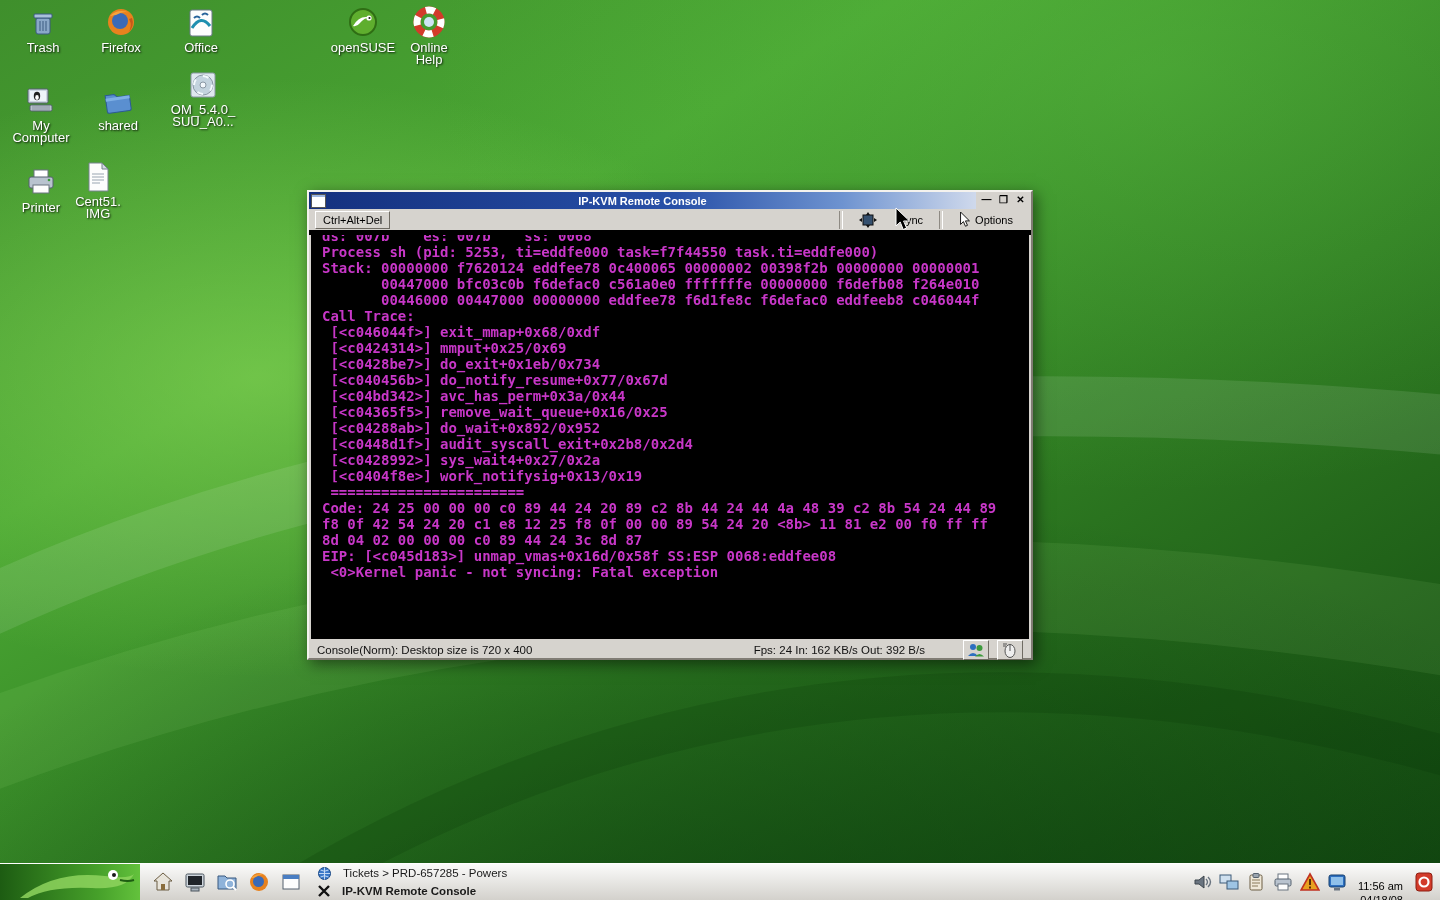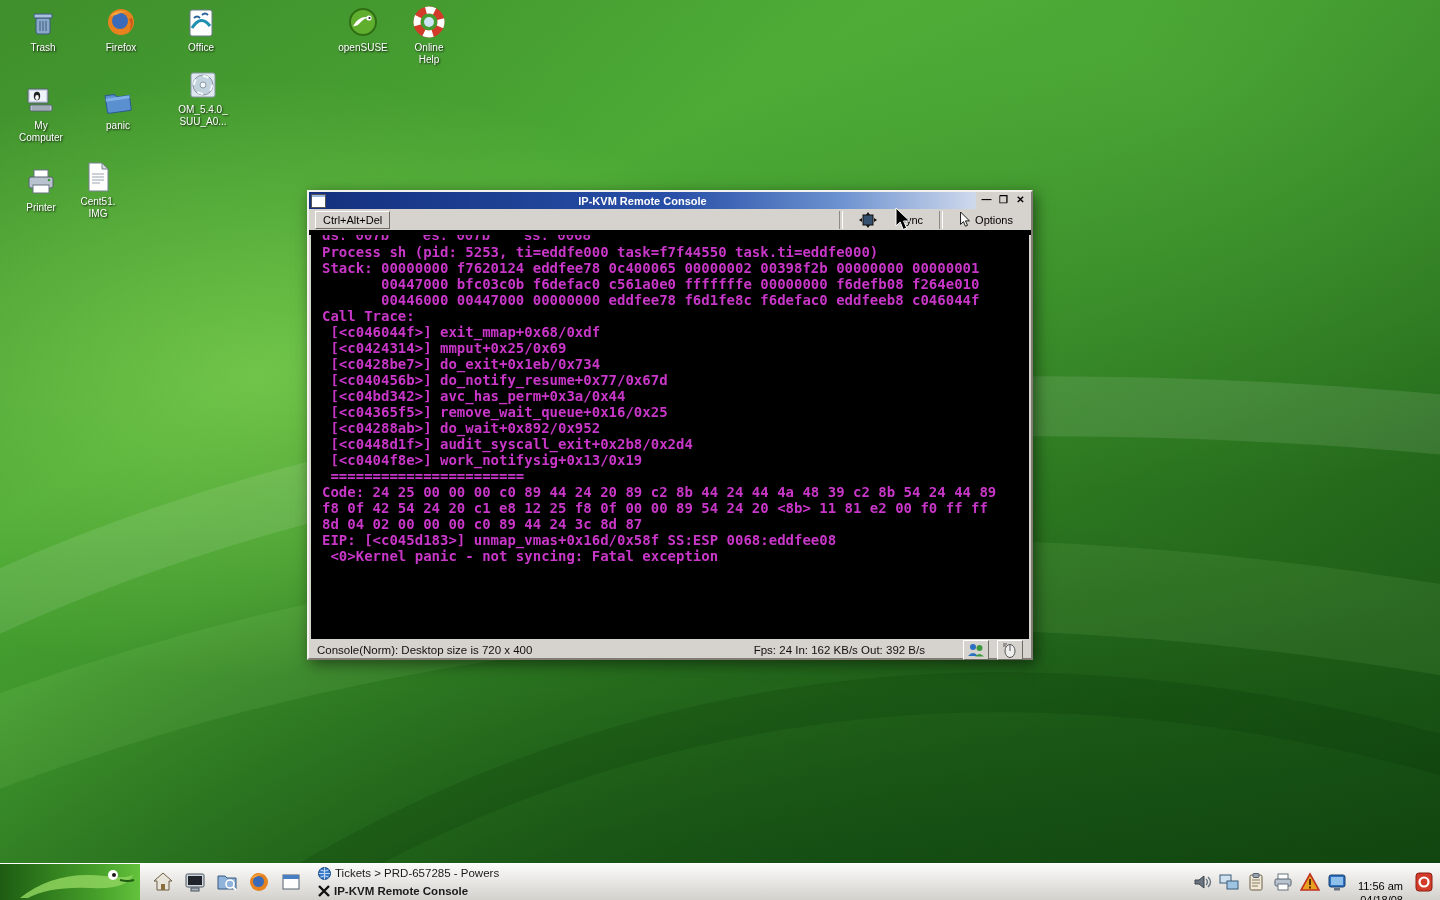--- a/index.html
+++ b/index.html
@@ -6,21 +6,21 @@
     font-family:"Liberation Sans",sans-serif;}
   
   .wallpaper{position:absolute;inset:0;
     background:
       radial-gradient(900px 500px at 18% 42%, rgba(150,225,95,.50), rgba(150,225,95,0) 60%),
       radial-gradient(1200px 700px at 80% 8%, rgba(95,195,70,.35), rgba(95,195,70,0) 60%),
       radial-gradient(1500px 900px at 55% 125%, rgba(8,55,12,.85), rgba(8,55,12,0) 70%),
       linear-gradient(150deg,#3f8f2c 0%,#4aa733 30%,#2f7c22 60%,#1c5a16 85%,#124710 100%);}
   .wallpaper svg{position:absolute;inset:0;}
   
-  .dicon{position:absolute;width:78px;text-align:center;color:#fff;font-size:10px;
+  .dicon{position:absolute;width:78px;text-align:center;color:#fff;font-size:13px;
     text-shadow:1px 1px 2px rgba(0,0,0,.85);cursor:default;}
   .dicon svg{width:34px;height:34px;display:block;margin:0 auto 2px;}
   .dicon-label{white-space:pre-line;line-height:12px;}
   #di-trash{left:4px;top:6px}
   #di-firefox{left:82px;top:6px}
   #di-office{left:162px;top:6px}
   #di-opensuse{left:324px;top:6px}
   #di-onlinehelp{left:390px;top:6px}
   #di-mycomputer{left:2px;top:84px}
   #di-shared{left:79px;top:84px}
@@ -49,40 +49,40 @@
     align-items:center;gap:4px;}
   .tb-right{margin-left:auto;display:flex;align-items:center;gap:10px;padding-right:6px;}
   .tb-sep{width:2px;height:18px;border-left:1px solid #8e8a83;border-right:1px solid #fff;}
   .tb-flat{background:none;border:none;font-size:11px;display:flex;align-items:center;gap:4px;}
   
   .console{margin:0 2px;height:404px;background:#000;overflow:hidden;
     padding-left:11px;box-sizing:border-box;
     font-family:"DejaVu Sans Mono",monospace;font-size:14px;line-height:16px;
     font-weight:bold;color:#c837c8;}
   .console-line{white-space:pre;}
-  .console-line:first-child{margin-top:-7px;font-family:Liberation Mono, monospace;}
+  .console-line:first-child{margin-top:-7px;}
   
   .statusbar{height:21px;display:flex;align-items:center;gap:8px;padding:0 8px;
     font-size:11.5px;color:#111;}
   .status-fps{margin-left:auto;margin-right:30px;}
   .status-iconbtn{width:24px;height:18px;border:1px solid;border-color:#fff #6f6b63 #6f6b63 #fff;
     display:flex;align-items:center;justify-content:center;background:#d6d3ce;}
   
   .mouse-cursor{position:absolute;left:895px;top:207px;z-index:60;}
   
   .taskbar{position:absolute;left:0;bottom:0;width:1440px;height:36px;
     background:linear-gradient(#fbfbfa,#d3d1cc);border-top:1px solid #fff;
     display:flex;align-items:stretch;z-index:40;}
   .start-btn{width:140px;flex:none;cursor:pointer;}
   .start-btn svg{display:block;}
   .quicklaunch{display:flex;align-items:center;gap:10px;padding:0 12px;}
   .ql-icon{width:22px;height:22px;}
   .tasks{flex:1;display:flex;flex-direction:column;justify-content:space-between;
     padding:1px 0;overflow:hidden;}
-  .task{height:16px;display:flex;align-items:center;gap:4px;font-size:11.5px;
+  .task{height:16px;display:flex;align-items:center;gap:12px;font-size:11.5px;
     color:#1a1a1a;padding-left:4px;cursor:pointer;}
   .task-label{white-space:nowrap;}
   .task.active .task-label{font-weight:bold;}
   .tray{display:flex;align-items:center;gap:7px;padding:0 6px;}
   .tray svg{width:20px;height:20px;}
   .clock{text-align:right;font-size:11px;line-height:14px;color:#000;padding:0 4px;margin-top:22px;}
 </style>
 </head>
 <body>
 
@@ -157,21 +157,21 @@
 Computer</div>
 </div>
 
 <div class="dicon" id="di-shared">
   <svg viewBox="0 0 34 34">
     <g transform="rotate(-8 17 17)">
       <path d="M5,10 h9 l3,3 h12 v13 q0,2 -2,2 H7 q-2,0 -2,-2 Z" fill="#5a8fd0" stroke="#2c5a96"></path>
       <path d="M5,13 h24 v3 H5 Z" fill="#7fb0e6"></path>
     </g>
   </svg>
-  <div class="dicon-label">panic</div>
+  <div class="dicon-label">shared</div>
 </div>
 
 <div class="dicon" id="di-omcd">
   <svg viewBox="0 0 34 34">
     <rect x="5" y="5" width="24" height="24" rx="2" fill="#dfe8ef" stroke="#8a97a4"></rect>
     <circle cx="17" cy="17" r="10" fill="#c3d3de" stroke="#8a97a4"></circle>
     <circle cx="17" cy="17" r="9" fill="none" stroke="#f4fafd" stroke-width="2" stroke-dasharray="6 8"></circle>
     <circle cx="17" cy="17" r="3" fill="#f2f7fb" stroke="#8a97a4"></circle>
   </svg>
   <div class="dicon-label">OM_5.4.0_
@@ -242,20 +242,21 @@
       <div class="console-line">       00446000 00447000 00000000 eddfee78 f6d1fe8c f6defac0 eddfeeb8 c046044f</div>
       <div class="console-line">Call Trace:</div>
       <div class="console-line"> [&lt;c046044f&gt;] exit_mmap+0x68/0xdf</div>
       <div class="console-line"> [&lt;c0424314&gt;] mmput+0x25/0x69</div>
       <div class="console-line"> [&lt;c0428be7&gt;] do_exit+0x1eb/0x734</div>
       <div class="console-line"> [&lt;c040456b&gt;] do_notify_resume+0x77/0x67d</div>
       <div class="console-line"> [&lt;c04bd342&gt;] avc_has_perm+0x3a/0x44</div>
       <div class="console-line"> [&lt;c04365f5&gt;] remove_wait_queue+0x16/0x25</div>
       <div class="console-line"> [&lt;c04288ab&gt;] do_wait+0x892/0x952</div>
       <div class="console-line"> [&lt;c0448d1f&gt;] audit_syscall_exit+0x2b8/0x2d4</div>
+      <div class="console-line"> [&lt;c0428992&gt;] sys_wait4+0x27/0x2a</div>
       <div class="console-line"> [&lt;c0404f8e&gt;] work_notifysig+0x13/0x19</div>
       <div class="console-line"> =======================</div>
       <div class="console-line">Code: 24 25 00 00 00 c0 89 44 24 20 89 c2 8b 44 24 44 4a 48 39 c2 8b 54 24 44 89</div>
       <div class="console-line">f8 0f 42 54 24 20 c1 e8 12 25 f8 0f 00 00 89 54 24 20 &lt;8b&gt; 11 81 e2 00 f0 ff ff</div>
       <div class="console-line">8d 04 02 00 00 00 c0 89 44 24 3c 8d 87</div>
       <div class="console-line">EIP: [&lt;c045d183&gt;] unmap_vmas+0x16d/0x58f SS:ESP 0068:eddfee08</div>
       <div class="console-line"> &lt;0&gt;Kernel panic - not syncing: Fatal exception</div>
     </div>
 
   <div class="statusbar">

